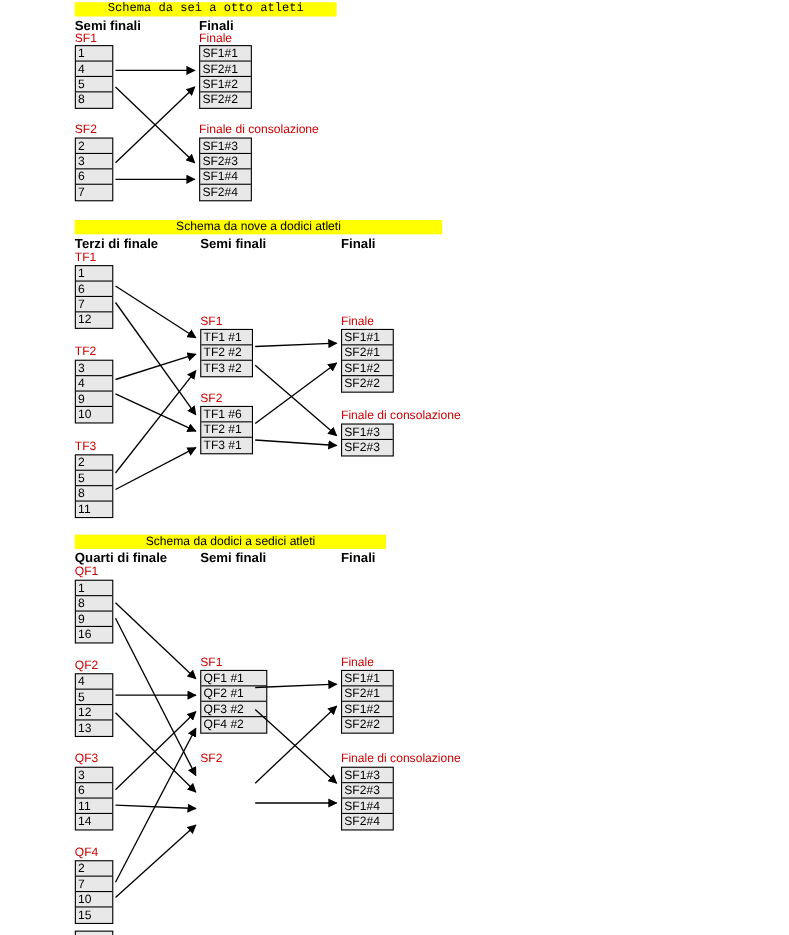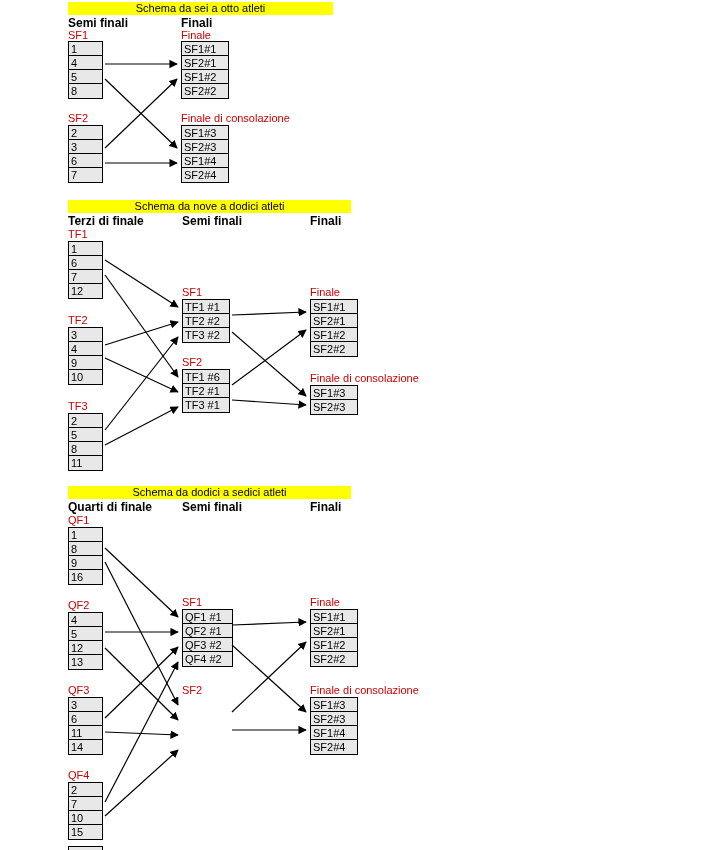--- a/index.html
+++ b/index.html
@@ -35,21 +35,21 @@
   }
   .box-row:last-child { border-bottom:none; }
   .arrows { position:absolute; left:0; top:0; pointer-events:none; }
   .arrows line { stroke:var(--arrow, #000000); stroke-width:1.2; }
 </style>
 </head>
 <body>
 
 <div class="canvas">
 
-  <div class="abs banner" style="left:68px; top:2px; width:265px;">Schema da sei a otto atleti</div>
+  <div class="abs banner" style="left:68px; top:2px; width:238px;font-family:Liberation Mono, monospace;">Schema da sei a otto atleti</div>
 
   <div class="abs colhead" style="left:68px; top:17px;">Semi finali</div>
   <div class="abs colhead" style="left:181px; top:17px;">Finali</div>
 
   <div class="abs redlabel" style="left:68px; top:30px;">SF1</div>
   <div class="abs box" style="left:68px; top:41px; width:35px;">
     <div class="box-row">1</div>
     <div class="box-row">4</div>
     <div class="box-row">5</div>
     <div class="box-row">8</div>
@@ -72,21 +72,21 @@
   </div>
 
   <div class="abs redlabel" style="left:181px; top:113px;">Finale di consolazione</div>
   <div class="abs box" style="left:181px; top:125px; width:48px;">
     <div class="box-row">SF1#3</div>
     <div class="box-row">SF2#3</div>
     <div class="box-row">SF1#4</div>
     <div class="box-row">SF2#4</div>
   </div>
 
-  <div class="abs banner" style="left:68px; top:200px; width:283px;">Schema da nove a dodici atleti</div>
+  <div class="abs banner" style="left:68px; top:200px; width:334px;">Schema da nove a dodici atleti</div>
 
   <div class="abs colhead" style="left:68px; top:215px;">Terzi di finale</div>
   <div class="abs colhead" style="left:182px; top:215px;">Semi finali</div>
   <div class="abs colhead" style="left:310px; top:215px;">Finali</div>
 
   <div class="abs redlabel" style="left:68px; top:229px;">TF1</div>
   <div class="abs box" style="left:68px; top:241px; width:35px;">
     <div class="box-row">1</div>
     <div class="box-row">6</div>
     <div class="box-row">7</div>
@@ -169,21 +169,21 @@
 
   <div class="abs redlabel" style="left:68px; top:770px;">QF4</div>
   <div class="abs box" style="left:68px; top:782px; width:35px;">
     <div class="box-row">2</div>
     <div class="box-row">7</div>
     <div class="box-row">10</div>
     <div class="box-row">15</div>
   </div>
 
   <div class="abs redlabel" style="left:182px; top:597px;">SF1</div>
-  <div class="abs box" style="left:182px; top:609px; width:51px;">
+  <div class="abs box" style="left:182px; top:609px; width:61px;">
     <div class="box-row">QF1 #1</div>
     <div class="box-row">QF2 #1</div>
     <div class="box-row">QF3 #2</div>
     <div class="box-row">QF4 #2</div>
   </div>
 
   <div class="abs redlabel" style="left:182px; top:685px;">SF2</div>
 
   <div class="abs redlabel" style="left:310px; top:597px;">Finale</div>
   <div class="abs box" style="left:310px; top:609px; width:48px;">

